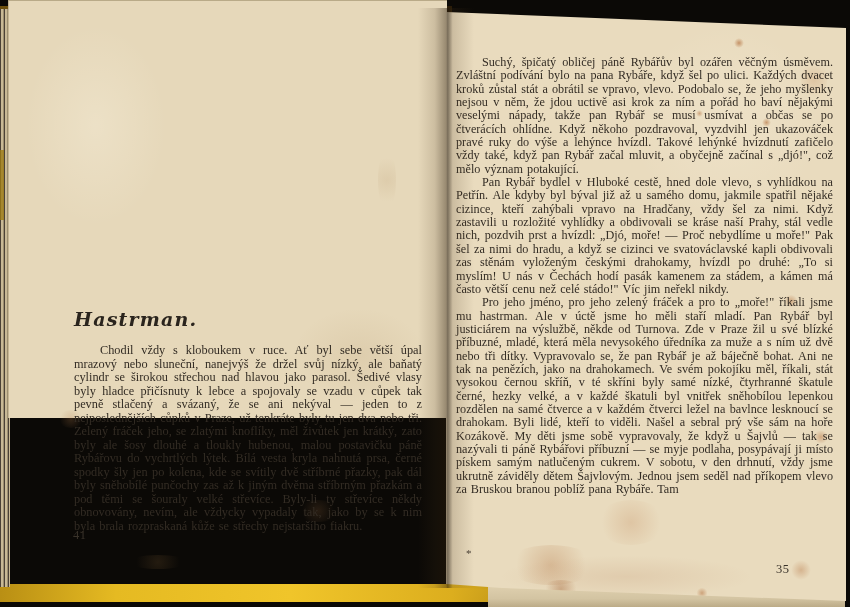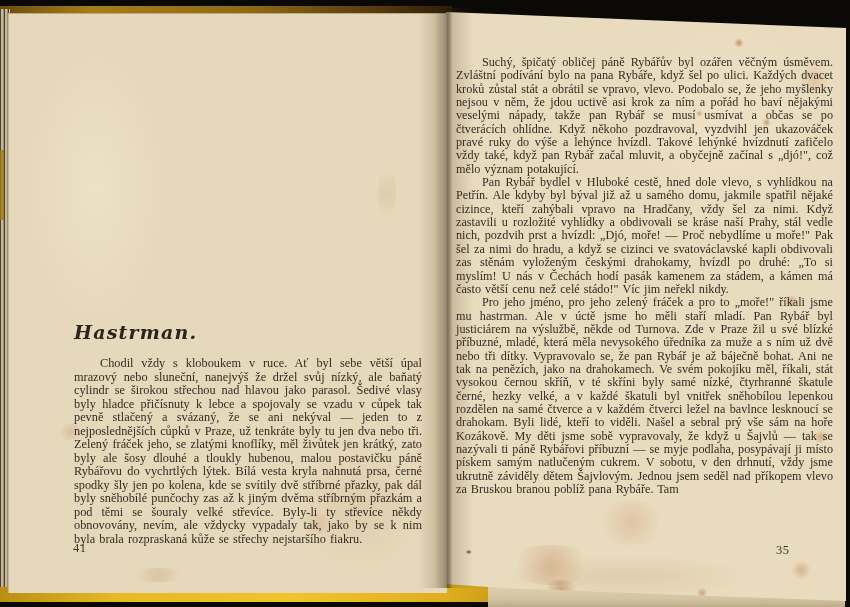--- a/index.html
+++ b/index.html
@@ -32,21 +32,21 @@
   .left-edge-stack{
     position:absolute;left:0;top:9px;width:10px;height:578px;
     background:repeating-linear-gradient(90deg,#4a4136 0 1px,#c8b996 1px 3px,#9c8e70 3px 4px);
   }
   .left-edge-yellow{
     position:absolute;left:0;top:150px;width:4px;height:70px;
     background:#9c7a14;opacity:.8;
   }
   .page{position:absolute;}
   .page-left{
-    left:8px;top:13px;width:439px;height:580px;
+    left:8px;top:0;width:439px;height:418px;
     background:
       radial-gradient(closest-side at 20% 30%,rgba(255,250,235,.25),rgba(0,0,0,0) 80%),
       radial-gradient(closest-side at 80% 85%,rgba(150,110,60,.10),rgba(0,0,0,0) 75%),
       #e6d8ba;
     box-shadow:inset 0 1px 0 #b9aa88, inset 1px 0 0 #c5b694;
   }
   .page-right{
     left:446px;top:0;width:400px;height:607px;
     clip-path:polygon(0 12px,100% 28px,100% 601px,14% 588px,0 584px);
     background:
@@ -81,21 +81,21 @@
     font-size:12.3px;line-height:13.5px;word-spacing:1px;color:#332c24;
   }
   .content-right{
     position:absolute;left:10px;top:56px;width:377px;
   }
   .content-right .para{font-size:12.2px;line-height:13.35px;}
   .pagenum{
     position:absolute;font-size:12.5px;color:#3a332a;letter-spacing:.5px;
   }
   .pagenum-left{left:65px;top:528px;}
-  .pagenum-right{left:330px;top:543px;}
+  .pagenum-right{left:330px;top:562px;}
   .footer-mark{
     position:absolute;left:20px;top:547px;font-size:11px;color:#4a4136;
   }
   .stain{position:absolute;border-radius:50%;pointer-events:none;}
 </style>
 </head>
 <body>
 
 <div class="scene">
 

